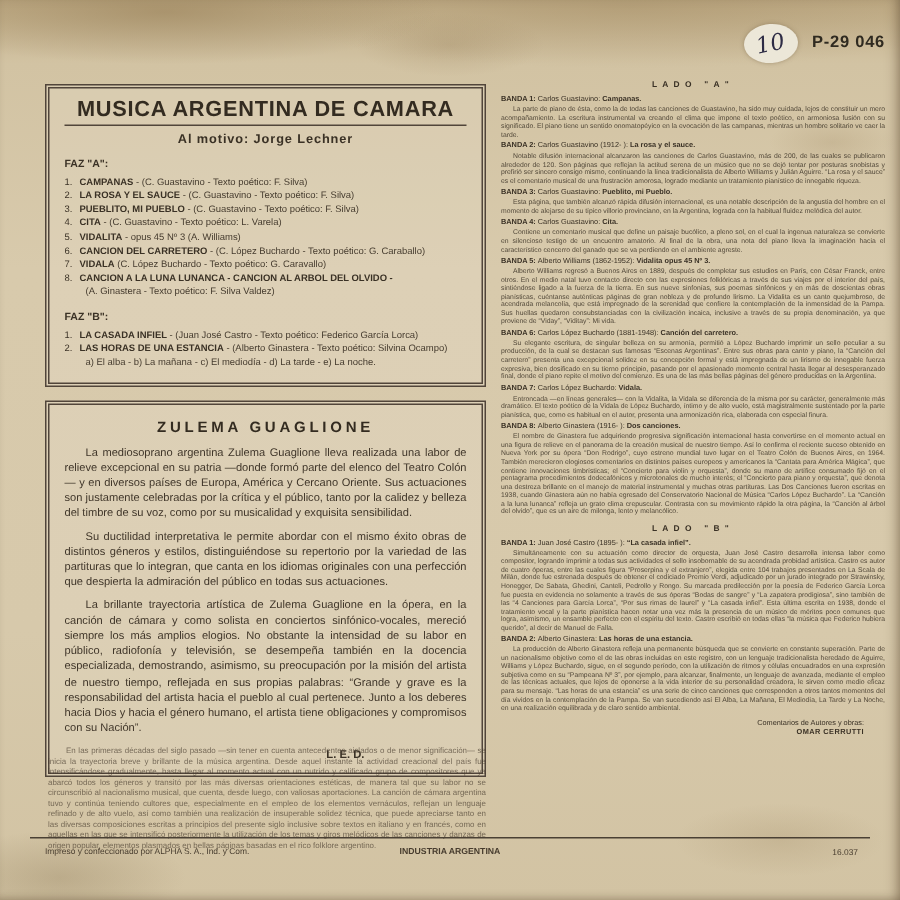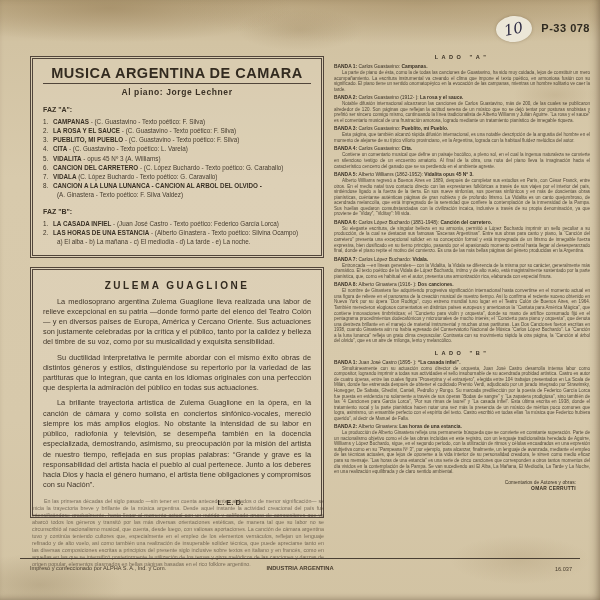--- a/index.html
+++ b/index.html
@@ -64,21 +64,21 @@
   .footer-right{position:absolute;right:28px;top:566px;font-size:5.6px;color:#473c2e;}
 </style>
 </head>
 <body>
 
 <div class="page">
 
   <div class="left-col">
     <div class="box box1">
       <div class="title">MUSICA ARGENTINA DE CAMARA</div>
-      <div class="piano">Al piano: Jorge Lechner</div>
+      <div class="piano">Al motivo: Jorge Lechner</div>
       <div class="faz-label">FAZ "A":</div>
       <div class="tracks" id="faz-a-list">
           <div class="track"><span class="tnum">1.</span><span class="ttitle">CAMPANAS</span><span class="tdetail"> - (C. Guastavino - Texto poético: F. Silva)</span></div>
           <div class="track"><span class="tnum">2.</span><span class="ttitle">LA ROSA Y EL SAUCE</span><span class="tdetail"> - (C. Guastavino - Texto poético: F. Silva)</span></div>
           <div class="track"><span class="tnum">3.</span><span class="ttitle">PUEBLITO, MI PUEBLO</span><span class="tdetail"> - (C. Guastavino - Texto poético: F. Silva)</span></div>
           <div class="track"><span class="tnum">4.</span><span class="ttitle">CITA</span><span class="tdetail"> - (C. Guastavino - Texto poético: L. Varela)</span></div>
           <div class="track"><span class="tnum">5.</span><span class="ttitle">VIDALITA</span><span class="tdetail"> - opus 45 Nº 3 (A. Williams)</span></div>
           <div class="track"><span class="tnum">6.</span><span class="ttitle">CANCION DEL CARRETERO</span><span class="tdetail"> - (C. López Buchardo - Texto poético: G. Caraballo)</span></div>
           <div class="track"><span class="tnum">7.</span><span class="ttitle">VIDALA</span><span class="tdetail"> (C. López Buchardo - Texto poético: G. Caravallo)</span></div>
           <div class="track"><span class="tnum">8.</span><span class="ttitle">CANCION A LA LUNA LUNANCA - CANCION AL ARBOL DEL OLVIDO -</span></div>
@@ -103,21 +103,21 @@
     </div>
 
     <p class="intro-note">En las primeras décadas del siglo pasado —sin tener en cuenta antecedentes aislados o de menor significación— se inicia la trayectoria breve y brillante de la música argentina. Desde aquel instante la actividad creacional del país fue intensificándose gradualmente, hasta llegar al momento actual con un nutrido y calificado grupo de compositores que ya abarcó todos los géneros y transitó por las más diversas orientaciones estéticas, de manera tal que su labor no se circunscribió al nacionalismo musical, que cuenta, desde luego, con valiosas aportaciones. La canción de cámara argentina tuvo y continúa teniendo cultores que, especialmente en el empleo de los elementos vernáculos, reflejan un lenguaje refinado y de alto vuelo, así como también una realización de insuperable solidez técnica, que puede apreciarse tanto en las diversas composiciones escritas a principios del presente siglo inclusive sobre textos en italiano y en francés, como en aquellas en las que se intensificó posteriormente la utilización de los temas y giros melódicos de las canciones y danzas de origen popular, elementos plasmados en bellas páginas basadas en el rico folklore argentino.</p>
   </div>
 
   <div class="right-col">
     <div class="stamp-row">
       <span class="sticker">
         <span class="sticker-num">10</span>
       </span>
-      <span class="catalog">P-33 078</span>
+      <span class="catalog">P-29 046</span>
     </div>
     <div id="sections">
         <div class="lado-label">LADO "A"</div>
         <div class="banda">
           <div class="banda-head"><span class="banda-label">BANDA 1:  </span><span class="banda-composer">Carlos Guastavino: </span><span class="banda-title">Campanas.</span></div>
           <p class="banda-text">La parte de piano de ésta, como la de todas las canciones de Guastavino, ha sido muy cuidada, lejos de constituir un mero acompañamiento. La escritura instrumental va creando el clima que impone el texto poético, en armoniosa fusión con su significado. El piano tiene un sentido onomatopéyico en la evocación de las campanas, mientras un hombre solitario ve caer la tarde.</p>
         </div>
         <div class="banda">
           <div class="banda-head"><span class="banda-label">BANDA 2:  </span><span class="banda-composer">Carlos Guastavino (1912-      ): </span><span class="banda-title">La rosa y el sauce.</span></div>
           <p class="banda-text">Notable difusión internacional alcanzaron las canciones de Carlos Guastavino, más de 200, de las cuales se publicaron alrededor de 120. Son páginas que reflejan la actitud serena de un músico que no se dejó tentar por posturas snobistas y prefirió ser sincero consigo mismo, continuando la línea tradicionalista de Alberto Williams y Julián Aguirre. “La rosa y el sauce” es el comentario musical de una frustración amorosa, logrado mediante un tratamiento pianístico de innegable riqueza.</p>

